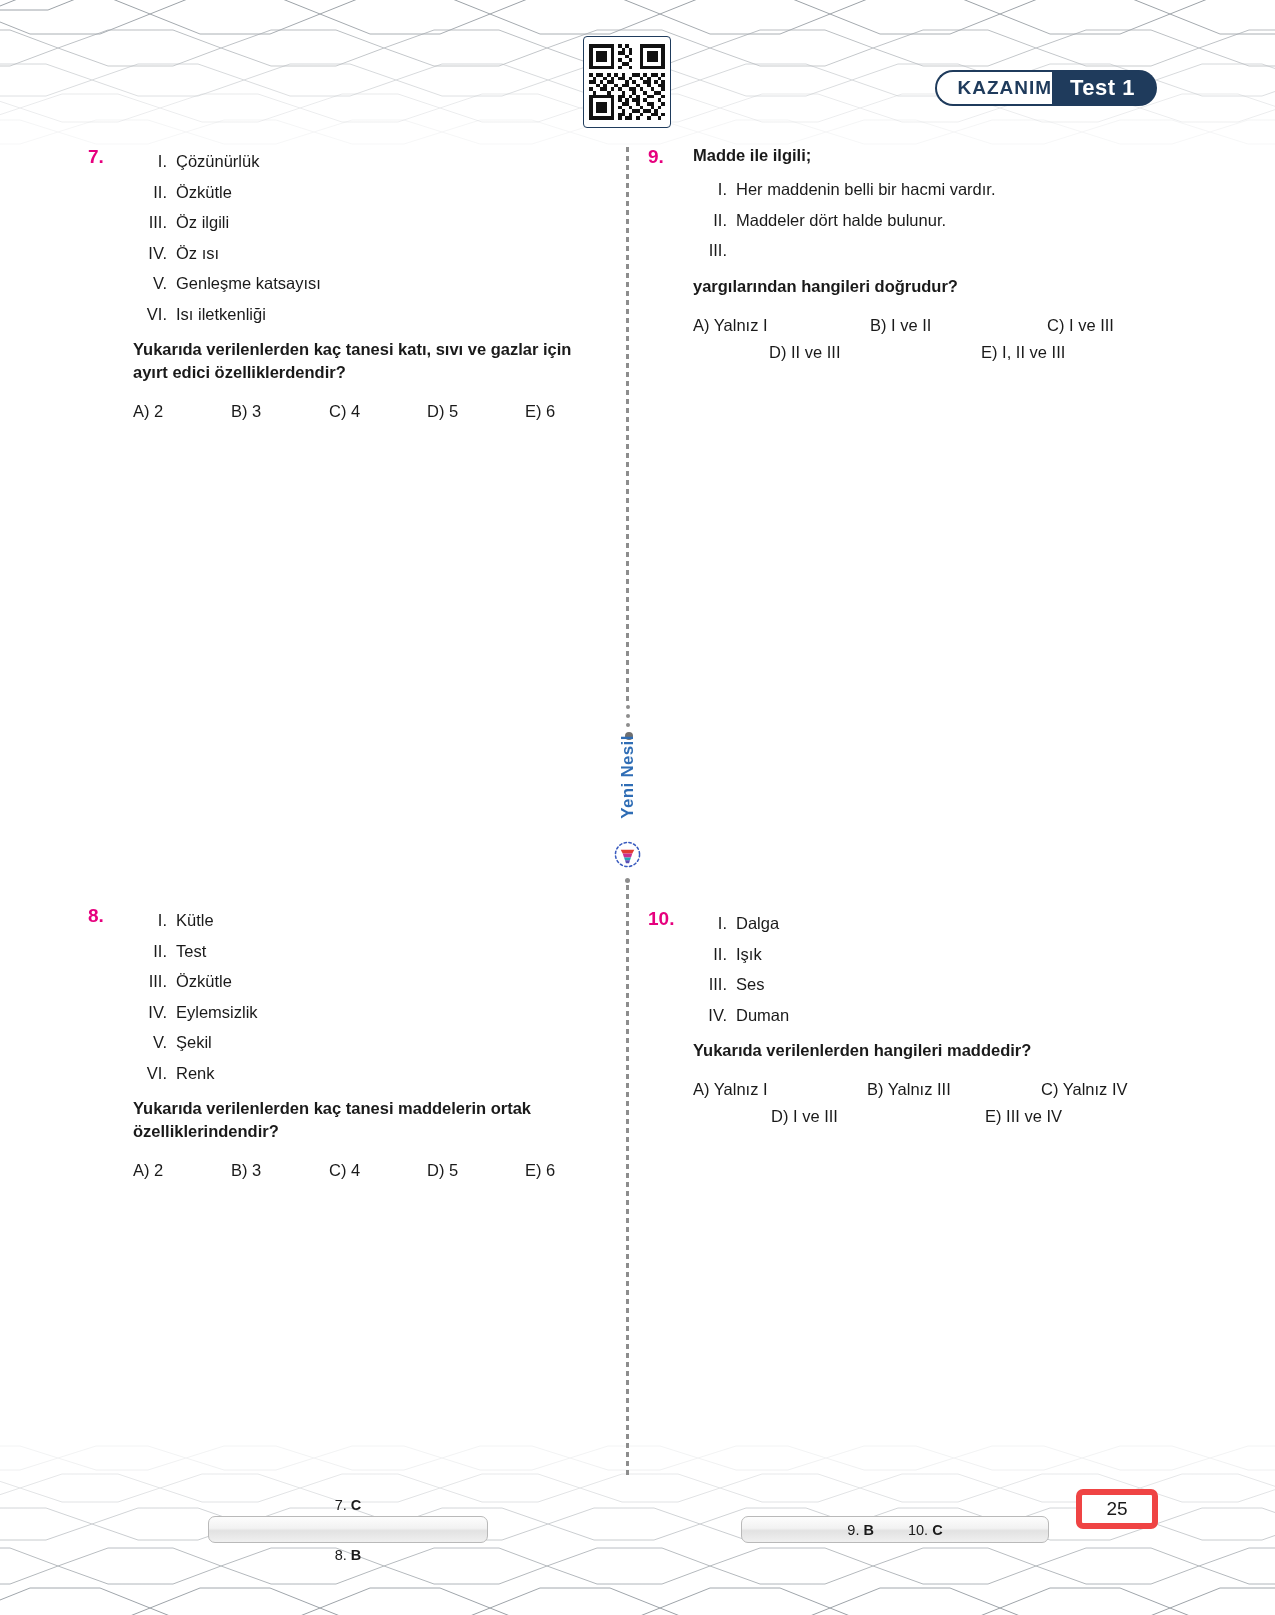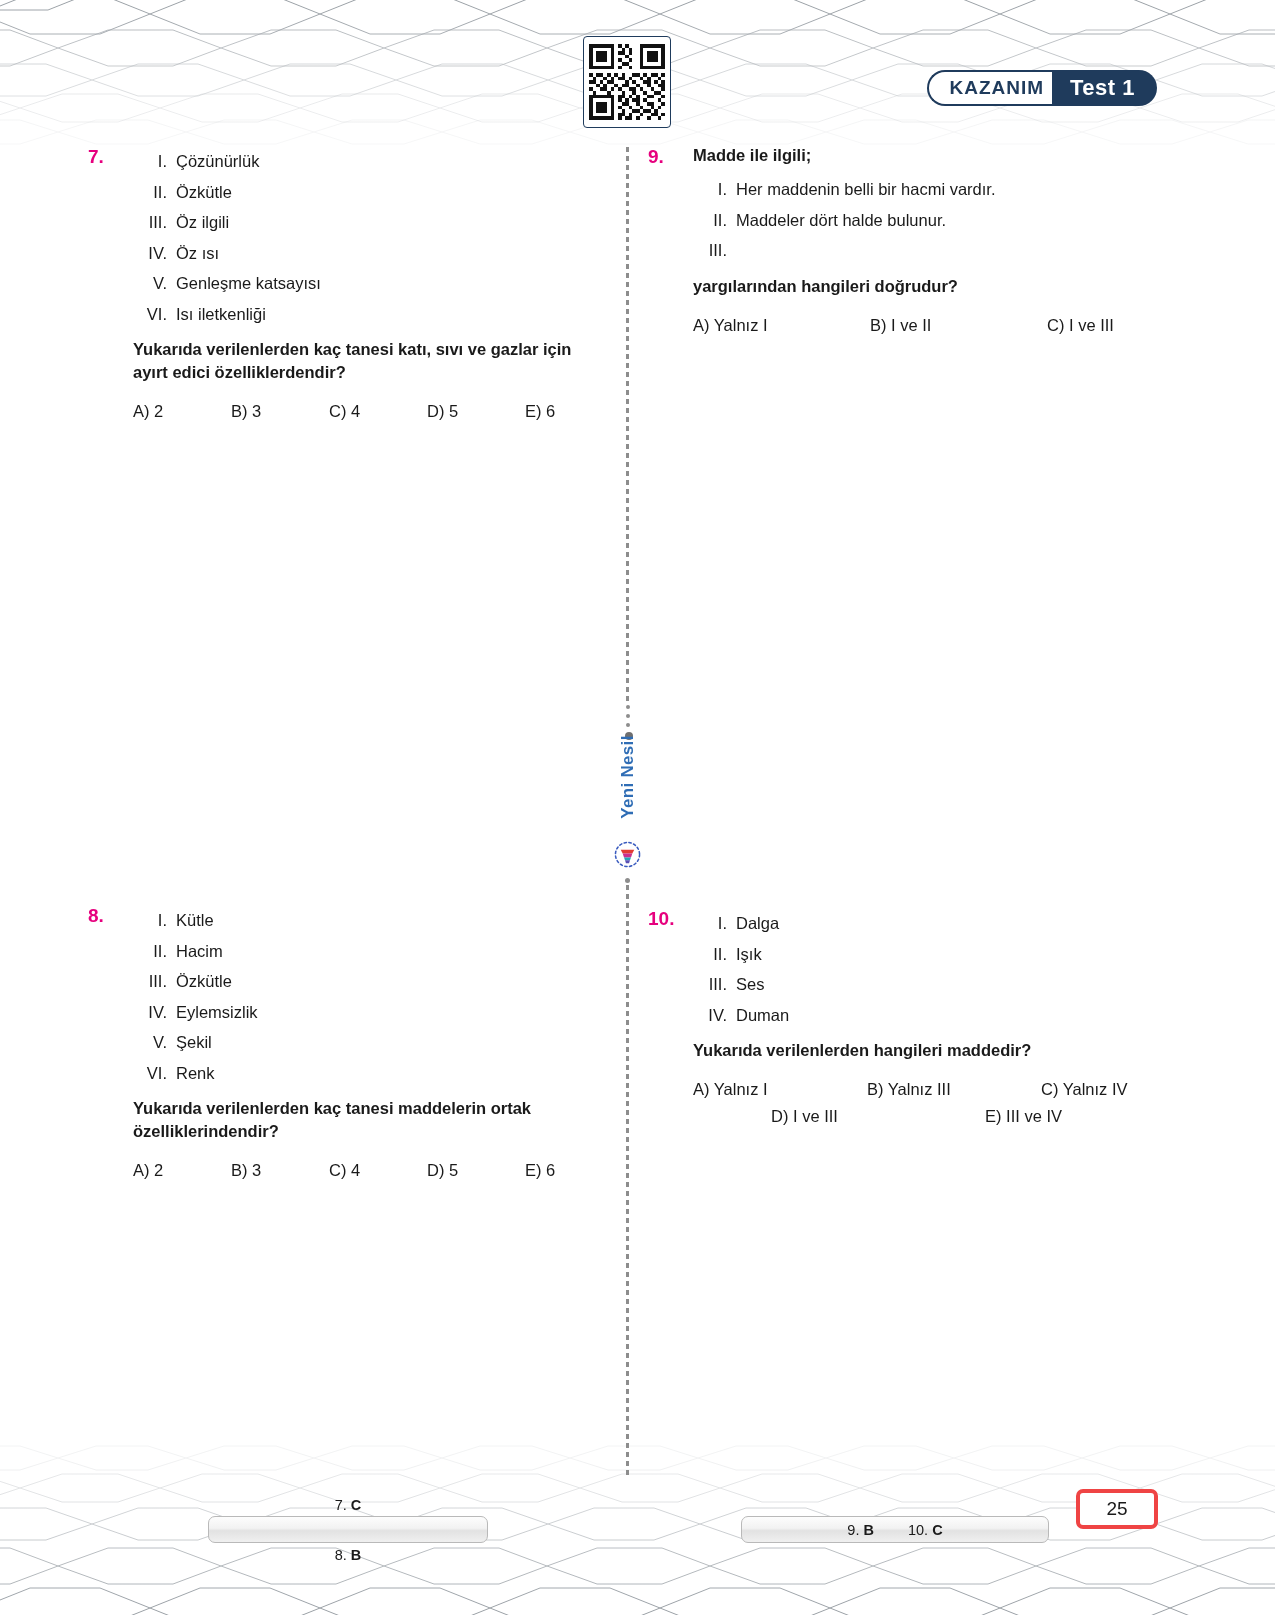--- a/index.html
+++ b/index.html
@@ -56,21 +56,21 @@
     border: 2px solid #1f3b5c;
     border-right: none;
     border-radius: 18px 0 0 18px;
     background: #ffffff;
     color: #1f3b5c;
     font-size: 19px;
     font-weight: bold;
     letter-spacing: 1px;
     display: flex;
     align-items: center;
-    padding: 0 8px 0 20px;
+    padding: 0 0 0 20px;
     box-sizing: border-box;
   }
   .badge-right {
     background: #1f3b5c;
     color: #ffffff;
     font-size: 22px;
     font-weight: bold;
     letter-spacing: 0.5px;
     display: flex;
     align-items: center;
@@ -226,21 +226,21 @@
   .ans-bar .ans b { font-weight: bold; }
   .ans-left  { left: 208px;  top: 1516px; width: 280px; flex-direction: column; }
   .ans-right { left: 741px;  top: 1516px; width: 308px; border-radius: 7px; }
 
   .page-num {
     position: absolute;
     left: 1076px;
     top: 1489px;
     width: 82px;
     height: 40px;
-    border: 4px solid #ef4444;
+    border: 6px solid #ef4444;
     border-radius: 7px;
     background: #fff;
     display: flex;
     align-items: center;
     justify-content: center;
     font-size: 19px;
     color: #1a1a1a;
     box-sizing: border-box;
   }
 </style>
@@ -609,35 +609,39 @@
           <span class="roman-lbl">III.</span>
         </div>
       </div>
       <div class="q-ask">yargılarından hangileri doğrudur?</div>
       <div class="opts opts-wide">
         <div class="opts-row row1">
           <span class="opt">A) Yalnız I</span>
           <span class="opt">B) I ve II</span>
           <span class="opt">C) I ve III</span>
         </div>
+        <div class="opts-row row2">
+          <span class="opt">D) II ve III</span>
+          <span class="opt">E) I, II ve III</span>
+        </div>
       </div>
     </div>
   </div>
 
   <div class="q" style="left:88px; top:905px;">
     <div class="q-num">8.</div>
     <div class="q-body">
       <div class="roman-list">
         <div class="roman-row">
           <span class="roman-lbl">I.</span>
           <span>Kütle</span>
         </div>
         <div class="roman-row">
           <span class="roman-lbl">II.</span>
-          <span>Hacim</span>
+          <span>Test</span>
         </div>
         <div class="roman-row">
           <span class="roman-lbl">III.</span>
           <span>Özkütle</span>
         </div>
         <div class="roman-row">
           <span class="roman-lbl">IV.</span>
           <span>Eylemsizlik</span>
         </div>
         <div class="roman-row">

